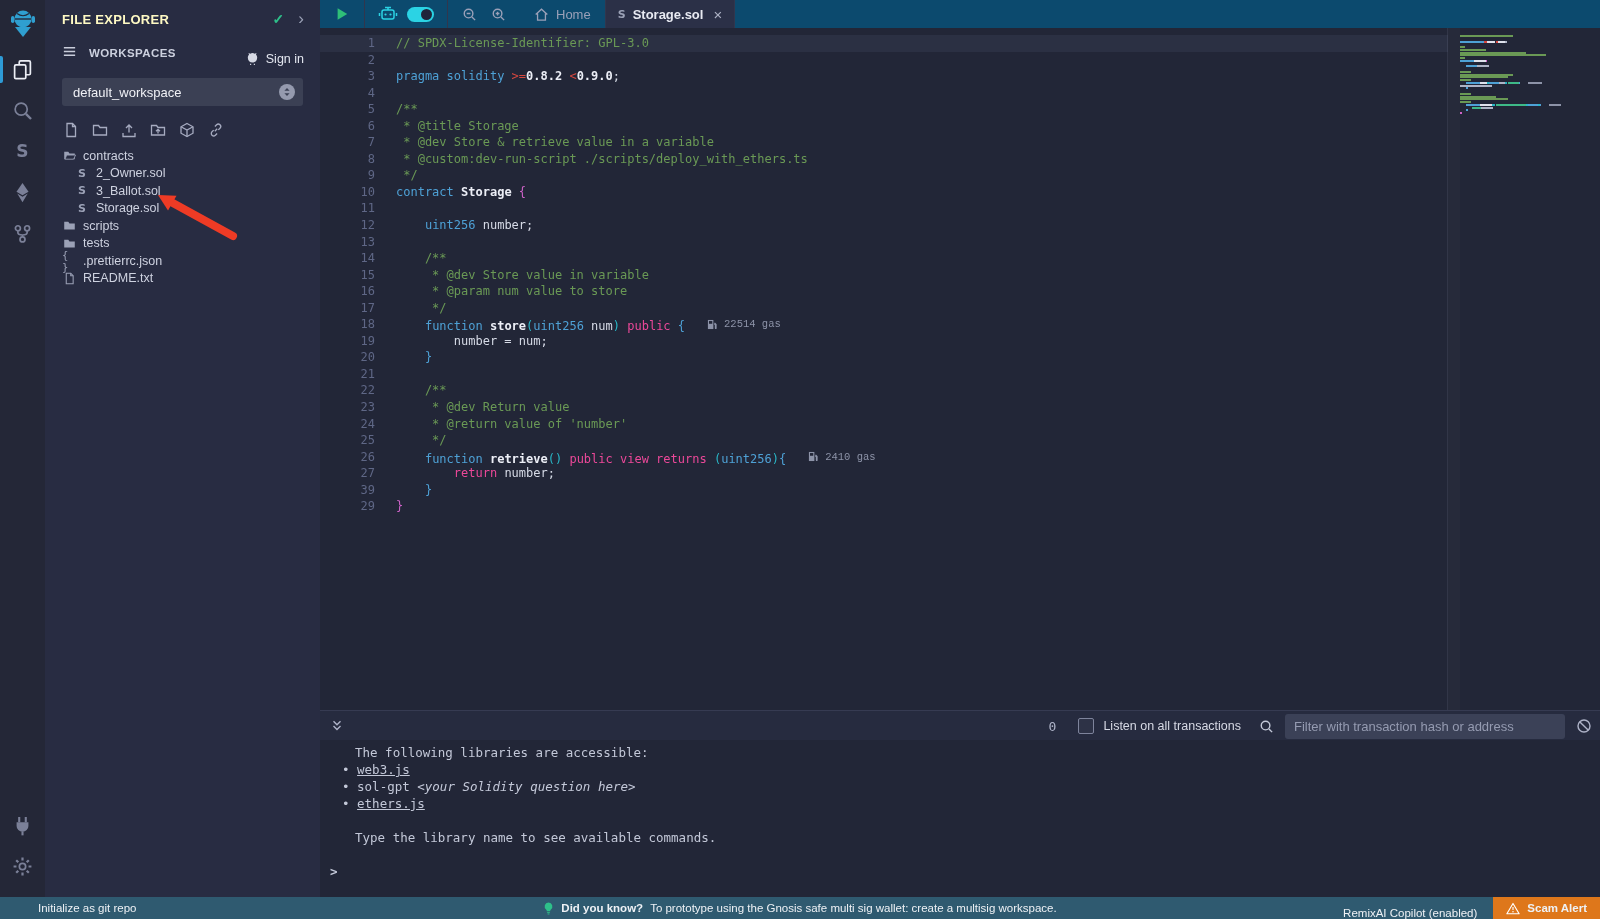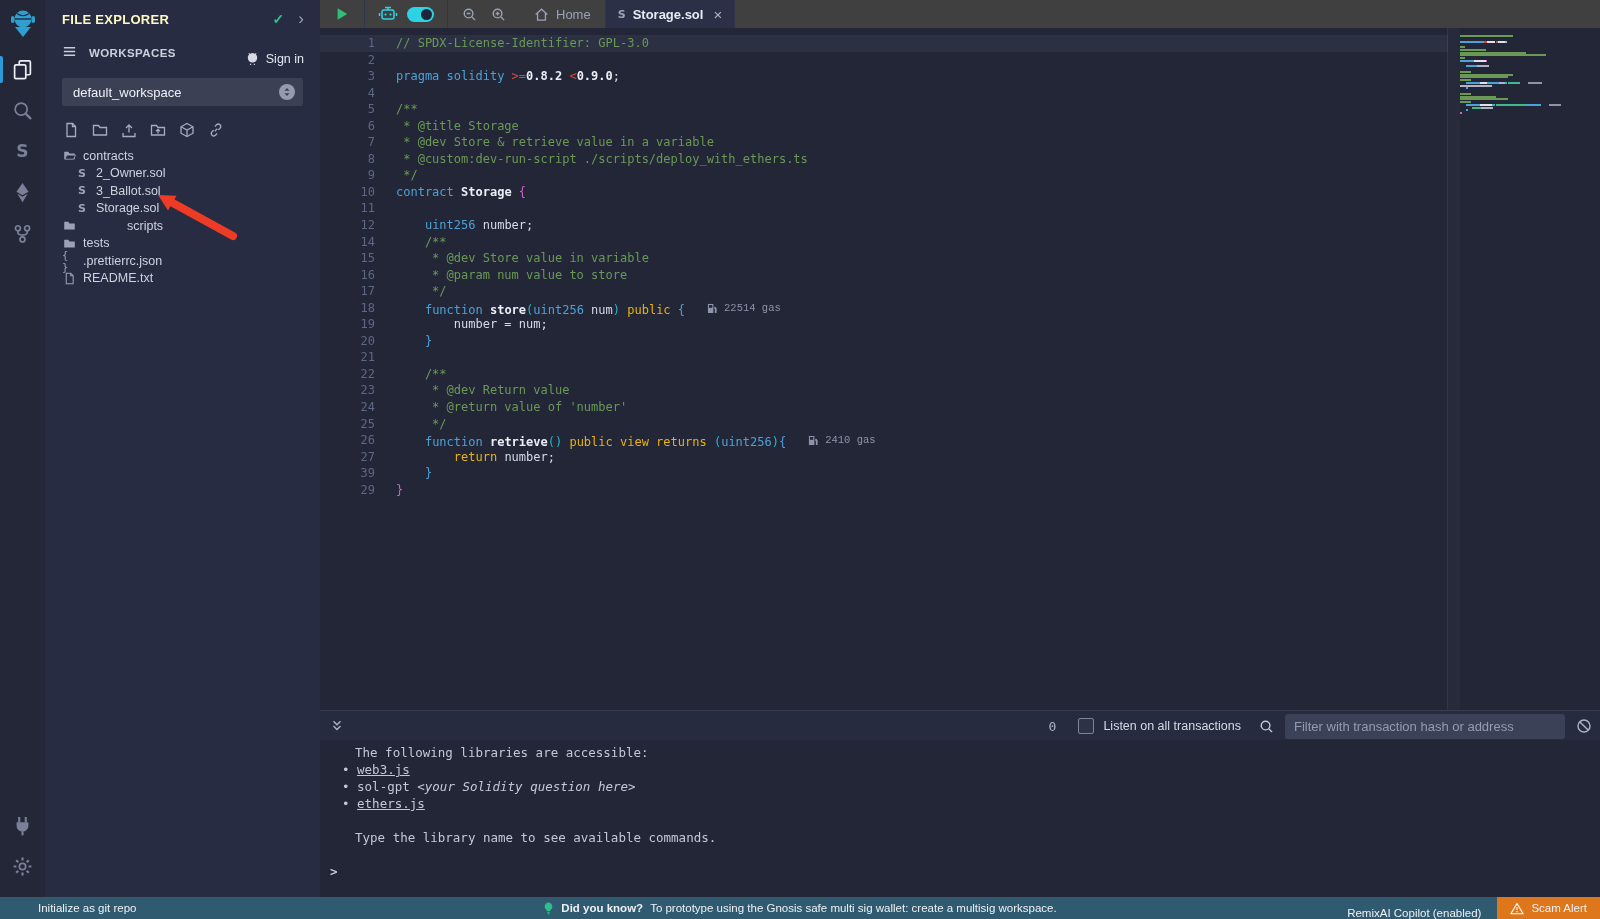--- a/index.html
+++ b/index.html
@@ -35,21 +35,21 @@
   .file-tree{margin-top:8px;}
   .tree-row{display:flex;align-items:center;height:17.5px;cursor:pointer;color:#ced2e0;font-size:12.5px;}
   .tree-ic{width:14px;margin-right:7px;display:flex;align-items:center;justify-content:center;color:#9ba1b6;flex:none;}
   .tree-ic svg{width:13px;height:13px;}
   .sol-glyph{font-weight:bold;font-size:11px;color:#9ba1b6;font-family:"DejaVu Sans",sans-serif;}
   .brace-glyph{font-size:10.5px;color:#9ba1b6;font-family:"DejaVu Sans Mono",monospace;}
   .arrow-overlay{position:absolute;left:100px;top:186px;width:110px;height:66px;pointer-events:none;}
 
   
   .main{position:absolute;left:320px;top:0;right:0;bottom:22px;background:#222637;}
-  .topbar{position:absolute;top:0;left:0;right:0;height:28px;background:#404040;border-bottom:6px solid #0ea5e9;display:flex;align-items:stretch;}
+  .topbar{position:absolute;top:0;left:0;right:0;height:28px;background:#0c4a6e;border-bottom:6px solid #0ea5e9;display:flex;align-items:stretch;}
   .tb-sep{width:1px;background:#31364d;}
   .run-btn{width:44px;display:flex;align-items:center;justify-content:center;cursor:pointer;}
   .run-btn svg{width:14px;height:14px;}
   .ai-group{display:flex;align-items:center;gap:9px;padding:0 13px;}
   .robot{width:20px;height:18px;color:#2bd3e4;cursor:pointer;}
   .toggle{width:27px;height:15px;border-radius:8px;background:#2bd3e4;position:relative;cursor:pointer;}
   .toggle::after{content:'';position:absolute;right:2px;top:2px;width:11px;height:11px;border-radius:50%;background:#20243a;}
   .zoom-group{display:flex;align-items:center;gap:14px;padding:0 14px;color:#9aa0b8;}
   .zoom-group svg{width:15px;height:15px;cursor:pointer;}
   .home-group{display:flex;align-items:center;gap:7px;padding:0 14px;color:#9aa0b8;font-size:13px;cursor:pointer;}
@@ -60,21 +60,21 @@
 
   
   .editor{position:absolute;top:28px;left:0;right:0;bottom:187px;background:#222637;overflow:hidden;}
   .code{position:absolute;top:7px;left:0;right:152px;}
   .line{display:flex;height:16.55px;line-height:16.55px;font-family:"DejaVu Sans Mono",monospace;font-size:12px;white-space:pre;}
   .line.cur{background:rgba(130,140,175,.10);}
   .ln{width:55px;text-align:right;color:#5f6786;flex:none;user-select:none;}
   .lc{padding-left:21px;}
   .tk-c{color:#6a9955;} .tk-k{color:#4ea1d6;} .tk-o{color:#d5473f;}
   .tk-t{color:#d6dae6;} .tk-n,.tk-f{color:#eceef6;font-weight:bold;}
-  .tk-g{color:#eab308;} .tk-p{color:#29b6c6;} .tk-b{color:#4ea1d6;} .tk-m{color:#ce63c8;}
+  .tk-g{color:#ec4899;} .tk-p{color:#29b6c6;} .tk-b{color:#4ea1d6;} .tk-m{color:#ce63c8;}
   .gas{display:inline-flex;align-items:center;gap:7px;margin-left:22px;color:#8d93a8;font-size:10.5px;font-family:Liberation Mono, monospace;}
   .gas svg{width:10px;height:11px;}
   .scrolltrack{position:absolute;top:0;bottom:0;right:140px;width:12px;background:rgba(255,255,255,.02);border-left:1px solid rgba(140,150,180,.12);}
   .minimap{position:absolute;top:7px;right:0;width:140px;bottom:0;}
   .mm-line{height:2px;margin-bottom:.75px;display:flex;}
   .mm-line i{display:block;height:2px;}
 
   
   .terminal{position:absolute;left:0;right:0;bottom:0;height:187px;}
   .term-head{height:30px;background:#262b3f;border-top:1px solid #363b52;display:flex;align-items:center;padding:0 8px 0 10px;}
@@ -96,21 +96,21 @@
   .tl.prompt{padding-left:10px;font-weight:bold;}
 
   
   .statusbar{position:absolute;left:0;right:0;bottom:0;height:22px;background:#2f5a70;display:flex;align-items:center;color:#eef1f5;font-size:11.5px;}
   .sb-left{padding-left:38px;cursor:pointer;}
   .sb-center{position:absolute;left:0;right:0;display:flex;justify-content:center;align-items:center;gap:7px;pointer-events:none;}
   .sb-center svg{width:11px;height:13px;color:#2ec08a;}
   .sb-tip-title{font-weight:bold;}
   .sb-right{margin-left:auto;display:flex;align-items:center;height:100%;}
   .sb-copilot{margin-right:16px;cursor:pointer;margin-top:10px;}
-  .scam{display:flex;align-items:center;gap:7px;background:#de771b;height:100%;padding:0 13px;font-weight:normal;cursor:pointer;}
+  .scam{display:flex;align-items:center;gap:7px;background:#de771b;height:100%;padding:0 13px;font-weight:bold;cursor:pointer;}
   .scam svg{width:14px;height:13px;}
 </style>
 </head>
 <body>
 
 <div class="app">
 
   <div class="iconbar" id="iconbar-top">
       <div class="ib-logo"><svg viewBox="0 0 30 32">
           <circle cx="15" cy="12" r="8.5" fill="#2f9fd0"></circle>
@@ -256,21 +256,21 @@
             <span class="sol-glyph">S</span>
           </span>
           <span>3_Ballot.sol</span>
         </div>
         <div class="tree-row" style="padding-left: 30px;">
           <span class="tree-ic">
             <span class="sol-glyph">S</span>
           </span>
           <span>Storage.sol</span>
         </div>
-        <div class="tree-row" style="padding-left: 17px; gap: 44px;">
+        <div class="tree-row" style="padding-left: 17px;">
           <span class="tree-ic">
             <svg viewBox="0 0 16 16" fill="currentColor">
               <path d="M1.5 3.5h5l1.5 2h6.5v7.5h-13z"></path>
             </svg>
           </span>
           <span>scripts</span>
         </div>
         <div class="tree-row" style="padding-left: 17px;">
           <span class="tree-ic">
             <svg viewBox="0 0 16 16" fill="currentColor">
@@ -352,20 +352,21 @@
           <div class="line"><span class="ln">3</span><span class="lc"><span class="tk-k">pragma solidity </span><span class="tk-o">&gt;=</span><span class="tk-n">0.8.2</span><span class="tk-t"> </span><span class="tk-o">&lt;</span><span class="tk-n">0.9.0</span><span class="tk-t">;</span></span></div>
           <div class="line"><span class="ln">4</span><span class="lc"></span></div>
           <div class="line"><span class="ln">5</span><span class="lc"><span class="tk-c">/**</span></span></div>
           <div class="line"><span class="ln">6</span><span class="lc"><span class="tk-c"> * @title Storage</span></span></div>
           <div class="line"><span class="ln">7</span><span class="lc"><span class="tk-c"> * @dev Store &amp; retrieve value in a variable</span></span></div>
           <div class="line"><span class="ln">8</span><span class="lc"><span class="tk-c"> * @custom:dev-run-script ./scripts/deploy_with_ethers.ts</span></span></div>
           <div class="line"><span class="ln">9</span><span class="lc"><span class="tk-c"> */</span></span></div>
           <div class="line"><span class="ln">10</span><span class="lc"><span class="tk-k">contract </span><span class="tk-f">Storage </span><span class="tk-m">{</span></span></div>
           <div class="line"><span class="ln">11</span><span class="lc"></span></div>
           <div class="line"><span class="ln">12</span><span class="lc"><span class="tk-t">    </span><span class="tk-k">uint256</span><span class="tk-t"> number;</span></span></div>
+          <div class="line"><span class="ln">13</span><span class="lc"></span></div>
           <div class="line"><span class="ln">14</span><span class="lc"><span class="tk-c">    /**</span></span></div>
           <div class="line"><span class="ln">15</span><span class="lc"><span class="tk-c">     * @dev Store value in variable</span></span></div>
           <div class="line"><span class="ln">16</span><span class="lc"><span class="tk-c">     * @param num value to store</span></span></div>
           <div class="line"><span class="ln">17</span><span class="lc"><span class="tk-c">     */</span></span></div>
           <div class="line"><span class="ln">18</span><span class="lc"><span class="tk-t">    </span><span class="tk-k">function </span><span class="tk-f">store</span><span class="tk-p">(</span><span class="tk-k">uint256</span><span class="tk-t"> num</span><span class="tk-p">)</span><span class="tk-t"> </span><span class="tk-g">public </span><span class="tk-b">{</span><span class="gas"><svg viewBox="0 0 11 12" fill="currentColor">
                   <path d="M1 1h6v10H1z"></path>
                   <path d="M2.2 2.2h3.6v3H2.2z" fill="#222637"></path>
                   <path d="M8 4h1l1.6 1.7V10a1 1 0 01-2 0V6.5H8z"></path>
                 </svg><span>22514 gas</span></span></span></div>
           <div class="line"><span class="ln">19</span><span class="lc"><span class="tk-t">        number = num;</span></span></div>

